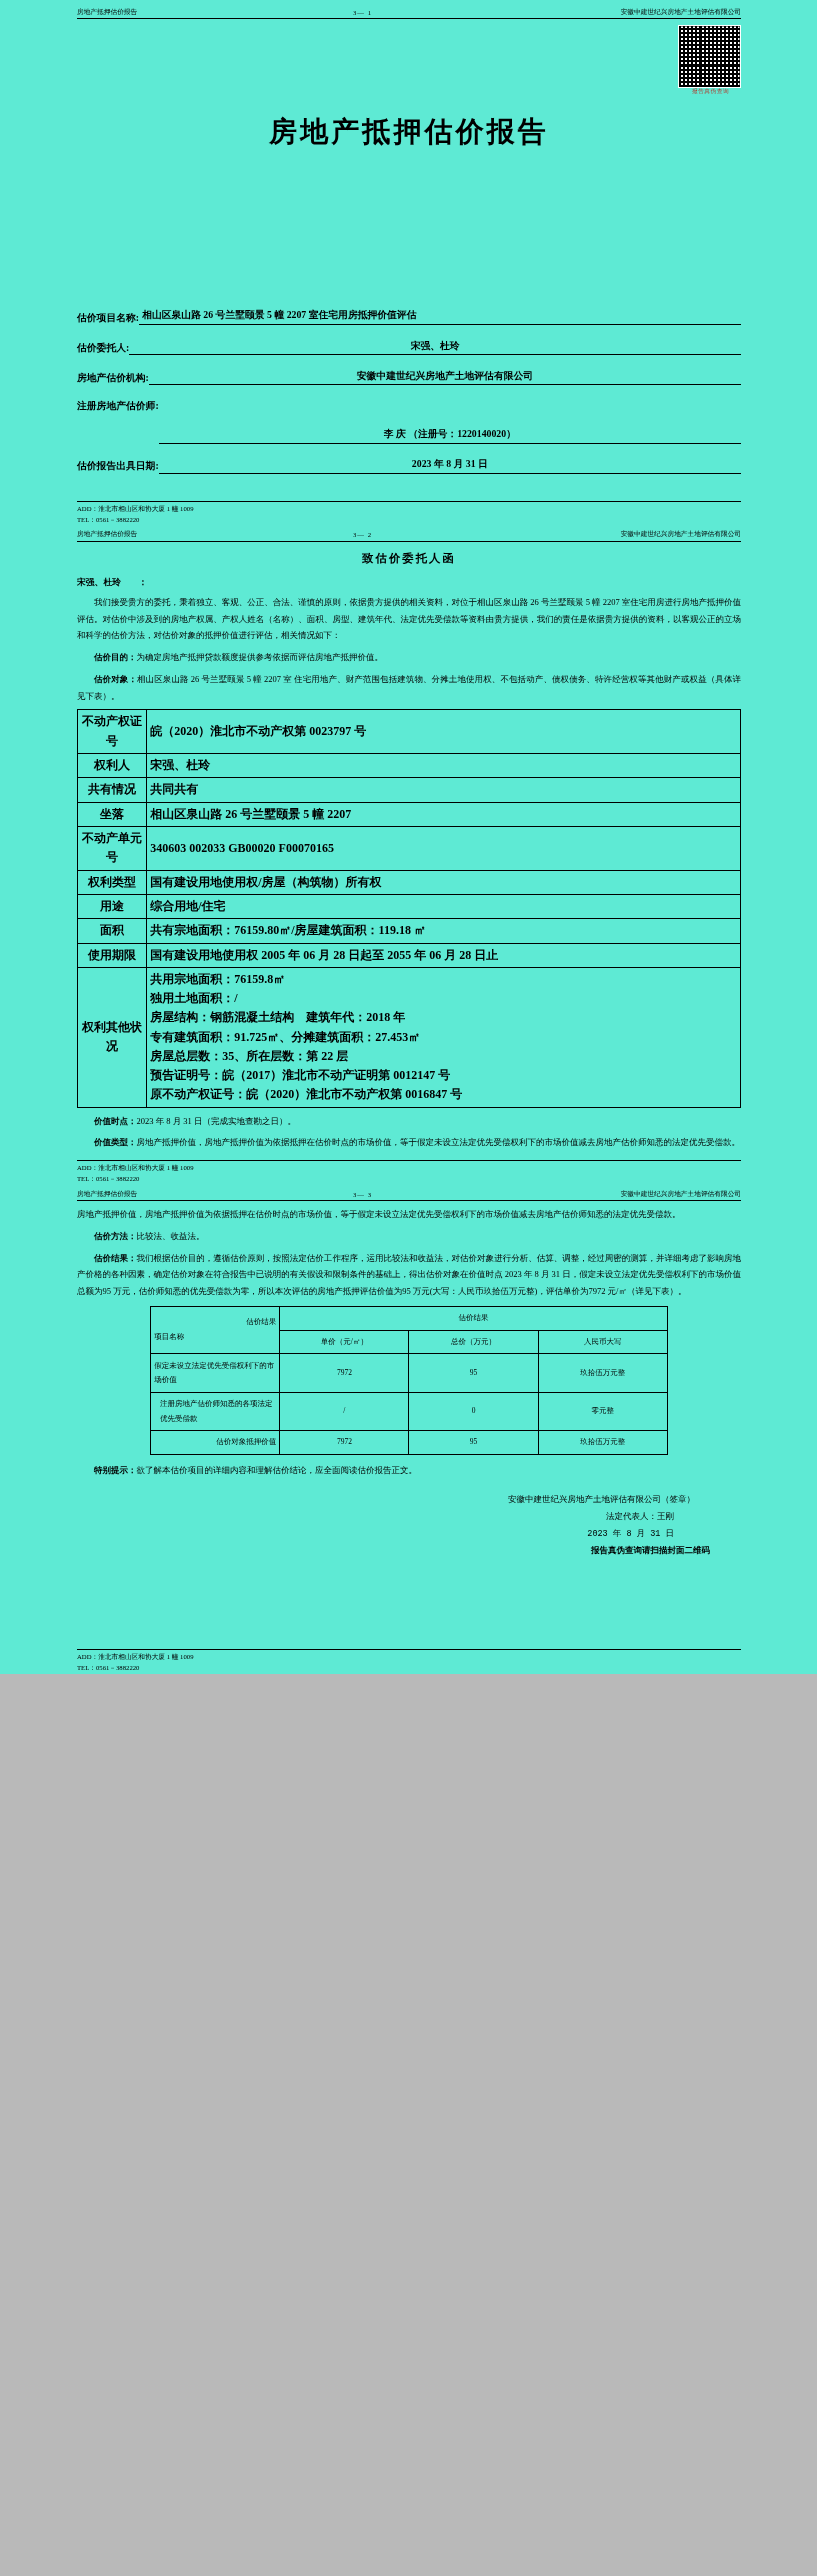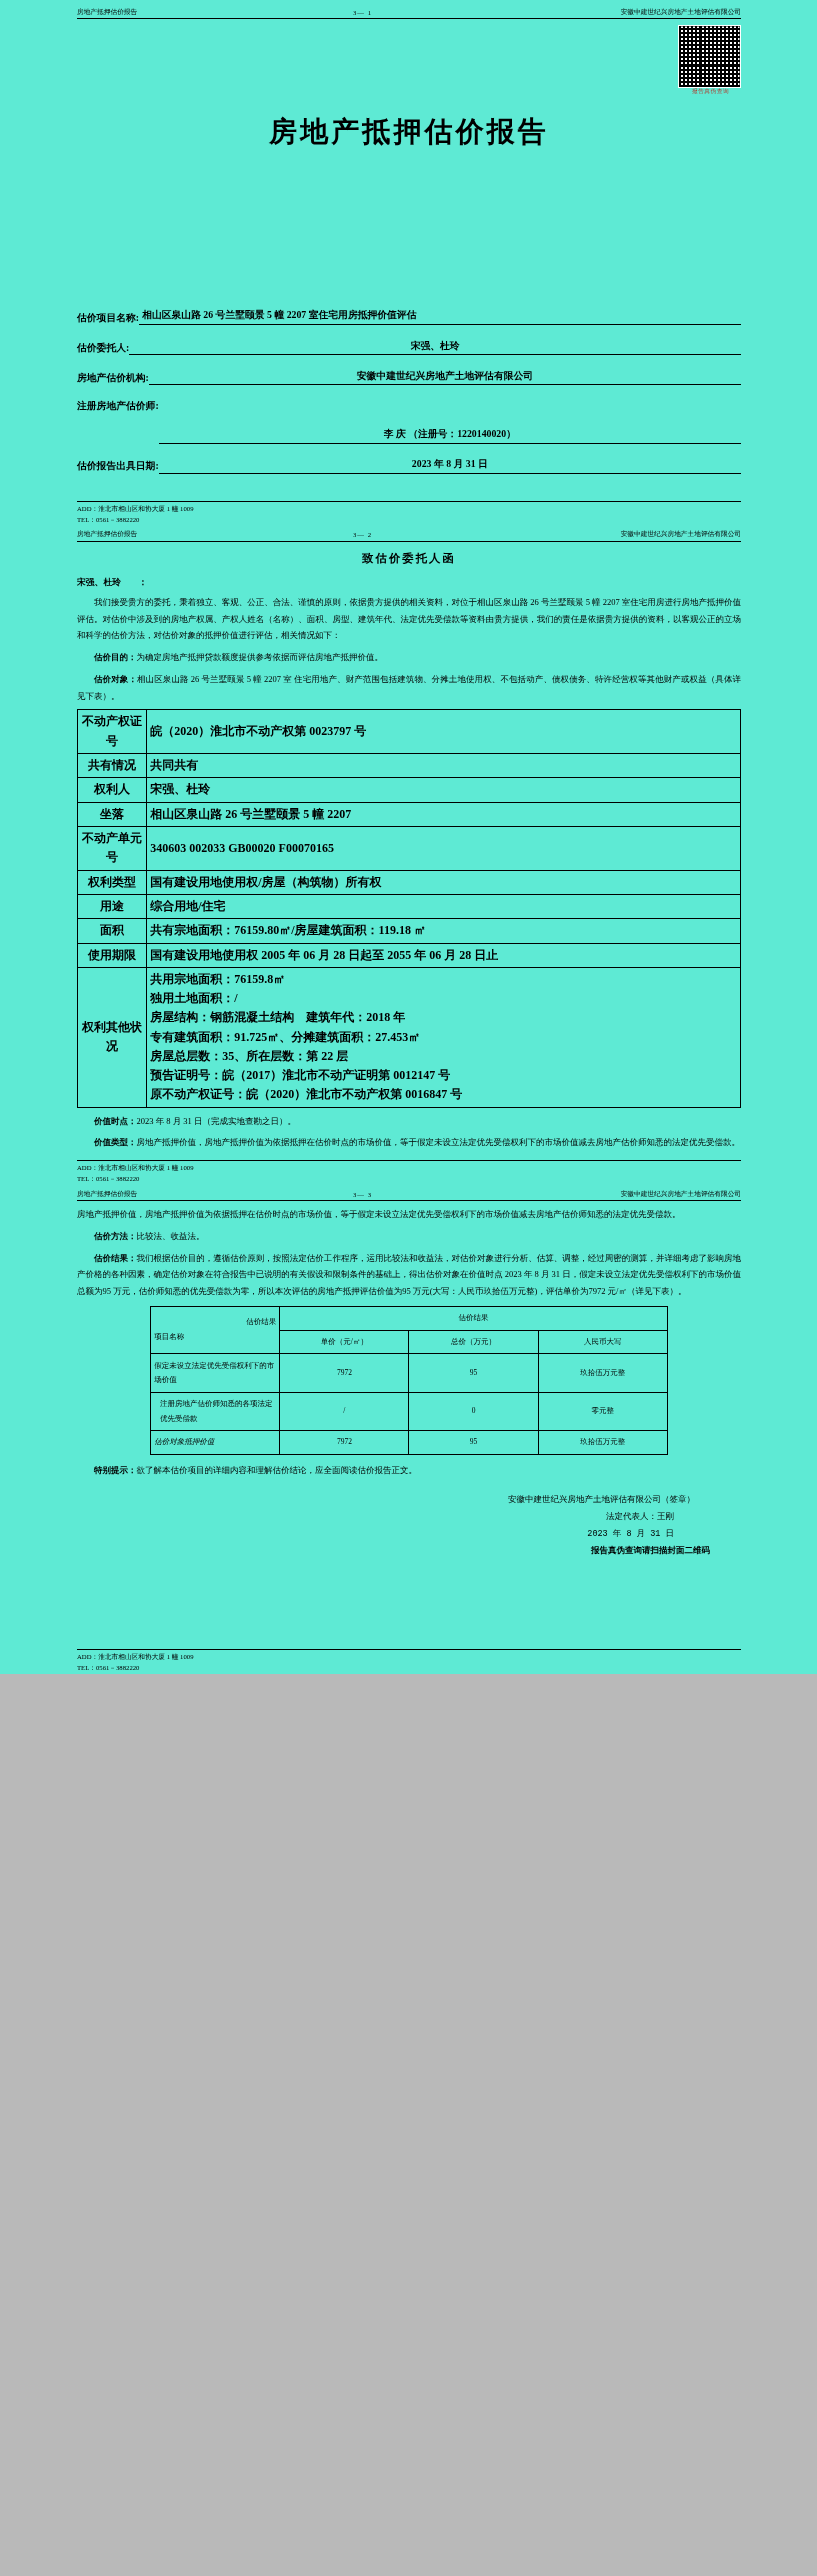--- a/index.html
+++ b/index.html
@@ -174,26 +174,26 @@
         <span class="b">估价对象：</span><span>相山区泉山路 26 号兰墅颐景 5 幢 2207 室 住宅用地产、财产范围包括建筑物、分摊土地使用权、不包括动产、债权债务、特许经营权等其他财产或权益（具体详见下表）。</span>
       </p>
 
       <table class="info">
         <tbody>
           <tr>
             <td class="lbl-cell">不动产权证号</td>
             <td>皖（2020）淮北市不动产权第 0023797 号</td>
           </tr>
           <tr>
+            <td class="lbl-cell">权利人</td>
+            <td>宋强、杜玲</td>
+          </tr>
+          <tr>
             <td class="lbl-cell">共有情况</td>
             <td>共同共有</td>
-          </tr>
-          <tr>
-            <td class="lbl-cell">权利人</td>
-            <td>宋强、杜玲</td>
           </tr>
           <tr>
             <td class="lbl-cell">坐落</td>
             <td>相山区泉山路 26 号兰墅颐景 5 幢 2207</td>
           </tr>
           <tr>
             <td class="lbl-cell">不动产单元号</td>
             <td>340603  002033  GB00020  F00070165</td>
           </tr>
           <tr>
@@ -285,21 +285,21 @@
             <td>95</td>
             <td>玖拾伍万元整</td>
           </tr>
           <tr>
             <td style="text-align:left;padding-left:9px;">注册房地产估价师知悉的各项法定优先受偿款</td>
             <td>/</td>
             <td>0</td>
             <td>零元整</td>
           </tr>
           <tr>
-            <td style="text-align:left;font-style:italic;">估价对象抵押价值</td>
+            <td style="text-align:right;">估价对象抵押价值</td>
             <td>7972</td>
             <td>95</td>
             <td>玖拾伍万元整</td>
           </tr>
         </tbody>
       </table>
 
       <p class="indent">
         <span class="b">特别提示：</span><span>欲了解本估价项目的详细内容和理解估价结论，应全面阅读估价报告正文。</span>
       </p>

